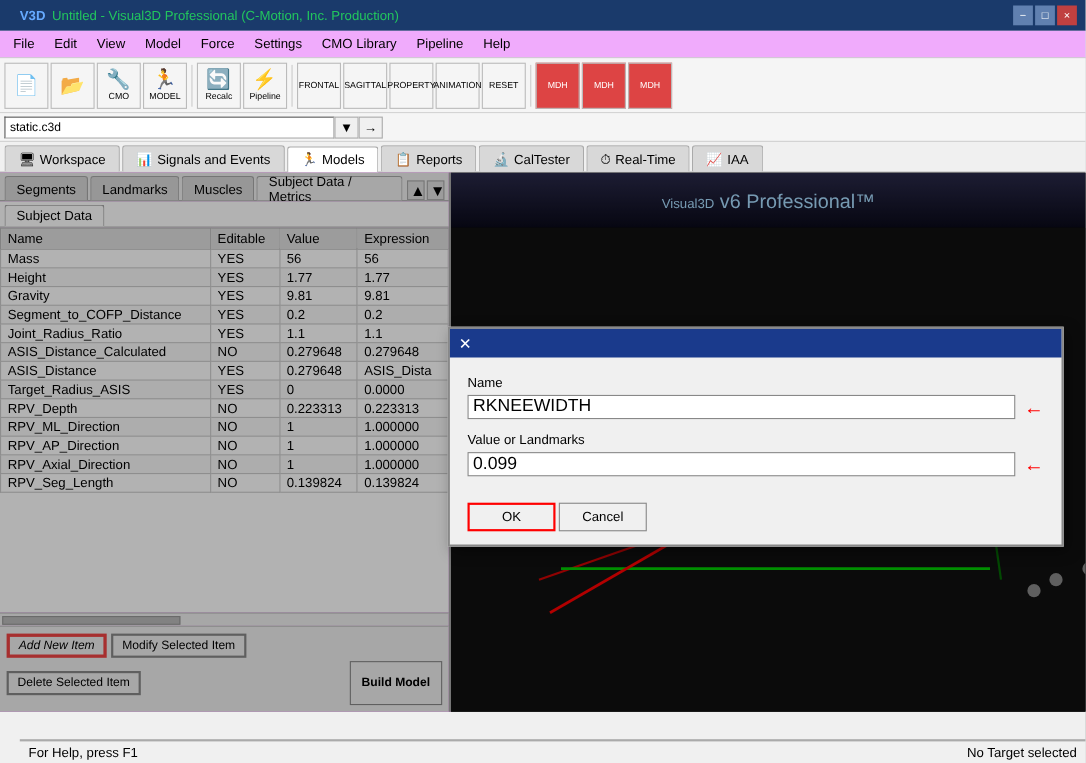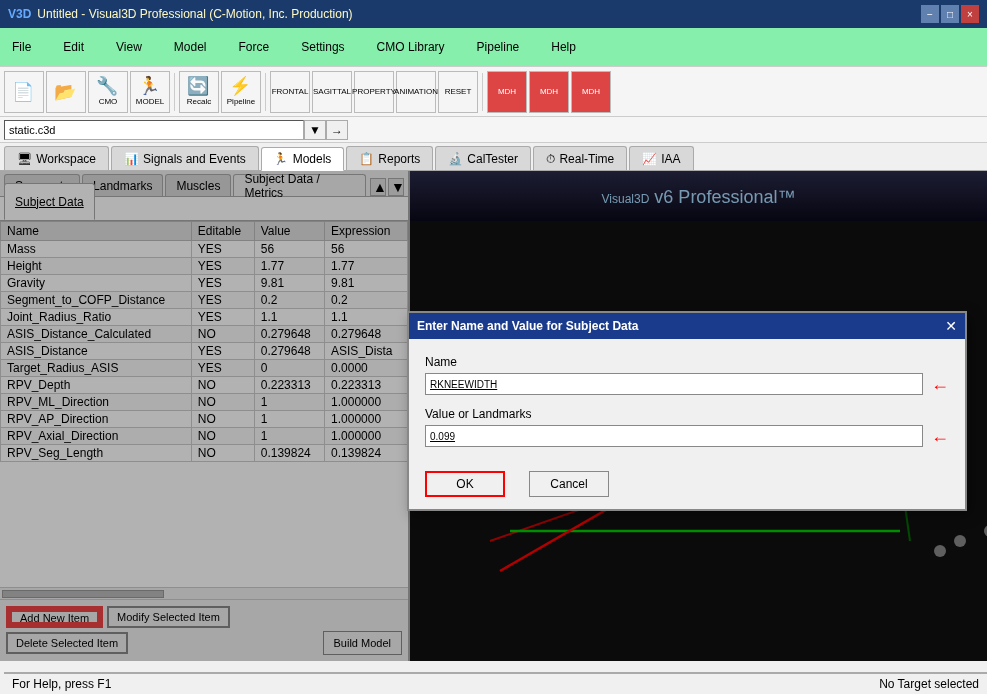--- a/index.html
+++ b/index.html
@@ -1,26 +1,26 @@
 <!DOCTYPE html>
 <html><head>
   <meta charset="utf-8">
   <style>
     * { box-sizing: border-box; margin: 0; padding: 0; font-family: 'Segoe UI', Tahoma, sans-serif; font-size: 12px; }
     body { width: 987px; height: 694px; overflow: hidden; background: #f0f0f0; }
 
     
     .titlebar { background: #1a3a6b; color: white; height: 28px; display: flex; align-items: center; padding: 0 8px; justify-content: space-between; }
-    .titlebar-left { display: flex; align-items: center; gap: 6px; }
-    .titlebar-title { font-size: 12px; color: #fef9c3; }
+    .titlebar-left { display: flex; align-items: center; gap: 6px; margin-left: 10px; }
+    .titlebar-title { font-size: 12px; color: #22c55e; }
     .titlebar-controls { display: flex; gap: 2px; }
     .titlebar-btn { width: 18px; height: 18px; background: #6080b0; border: none; color: white; font-size: 10px; cursor: pointer; display: flex; align-items: center; justify-content: center; }
 
     
-    .menubar { background: #86efac; border-bottom: 1px solid #ccc; height: 39px; display: flex; align-items: center; padding: 0 4px; gap: 16px; }
+    .menubar { background: #f0abfc; border-bottom: 1px solid #ccc; height: 25px; display: flex; align-items: center; padding: 0 4px; gap: 2px; }
     .menu-item { padding: 2px 8px; cursor: pointer; font-size: 12px; }
 
     
     .toolbar { background: #f5f5f5; border-bottom: 1px solid #ccc; height: 50px; display: flex; align-items: center; padding: 2px 4px; gap: 2px; }
     .tb-btn { width: 40px; height: 42px; border: 1px solid #bbb; background: #f5f5f5; cursor: pointer; display: flex; flex-direction: column; align-items: center; justify-content: center; font-size: 9px; gap: 2px; }
     .tb-separator { width: 1px; height: 38px; background: #ccc; margin: 0 2px; }
     .tb-icon { font-size: 18px; line-height: 1; }
 
     
     .filepath-bar { background: #f5f5f5; border-bottom: 1px solid #ccc; height: 26px; display: flex; align-items: center; padding: 0 4px; gap: 0; }
@@ -35,61 +35,61 @@
     
     .left-panel { width: 410px; min-width: 410px; background: #a21caf; border-right: 2px solid #aaa; display: flex; flex-direction: column; }
 
     
     .sub-tabs { background: #f0f0f0; border-bottom: 1px solid #aaa; height: 26px; display: flex; align-items: flex-end; padding: 0 4px; gap: 2px; }
     .sub-tab { height: 22px; padding: 0 10px; border: 1px solid #aaa; border-bottom: none; background: #d8d8d8; cursor: pointer; font-size: 12px; display: flex; align-items: center; border-radius: 3px 3px 0 0; }
     .sub-tab.active { background: #f0f0f0; }
 
     
     .data-tabs { height: 24px; border-bottom: 1px solid #aaa; display: flex; align-items: flex-end; padding: 0 4px; gap: 2px; background: white; }
-    .data-tab { height: 37px; padding: 0 10px; border: 1px solid #aaa; border-bottom: none; background: #d8d8d8; cursor: pointer; font-size: 12px; display: flex; align-items: center; border-radius: 3px 3px 0 0; text-decoration: underline; }
+    .data-tab { height: 20px; padding: 0 10px; border: 1px solid #aaa; border-bottom: none; background: #d8d8d8; cursor: pointer; font-size: 12px; display: flex; align-items: center; border-radius: 3px 3px 0 0; }
     .data-tab.active { background: white; border-bottom: 1px solid white; }
 
     
     .table-container { flex: 1; overflow-y: auto; overflow-x: auto; background: white; }
     table { width: 100%; border-collapse: collapse; }
     th { background: #e0e0e0; border: 1px solid #bbb; padding: 2px 6px; text-align: left; font-weight: normal; position: sticky; top: 0; }
     td { border: 1px solid #ccc; padding: 1px 6px; white-space: nowrap; }
     tr:nth-child(even) td { background: #f8f8f8; }
 
     
     .bottom-actions { padding: 6px; display: flex; flex-direction: column; gap: 3px; border-top: 1px solid #ccc; background: #f0f0f0; }
     .bottom-actions-row { display: flex; gap: 4px; }
     .action-btn { height: 22px; padding: 0 8px; border: 2px solid #888; background: #f0f0f0; cursor: pointer; font-size: 11px; }
-    .action-btn.highlighted { border: 6px solid #ef4444; }
-    .build-btn { height: 24px; padding: 0 10px; border: 1px solid #888; background: #f0f0f0; cursor: pointer; font-size: 11px; align-self: flex-end; }
+    .action-btn.highlighted { border: 3px solid #ef4444; font-style: italic; }
+    .build-btn { height: 40px; padding: 0 10px; border: 1px solid #888; background: #f0f0f0; cursor: pointer; font-size: 11px; align-self: flex-end; font-weight: bold; }
     .bottom-row2 { display: flex; justify-content: space-between; align-items: center; }
 
     
     .right-panel { flex: 1; background: #000; position: relative; overflow: hidden; }
     .v3d-header { background: linear-gradient(180deg, #2a2a4a 0%, #0a0a1a 100%); height: 50px; display: flex; align-items: center; justify-content: center; }
     .v3d-title { color: white; font-size: 22px; font-weight: normal; font-family: Arial, sans-serif; }
     .v3d-title span { color: #aaddff; }
 
     
     .scroll-area { height: 12px; background: #f0f0f0; border-top: 1px solid #ccc; display: flex; align-items: center; padding: 0 2px; }
     .scroll-thumb { height: 8px; width: 40%; background: #bbb; border: 1px solid #999; cursor: pointer; }
 
     
-    .statusbar { background: #f0f0f0; border-top: 2px solid #aaa; height: 22px; display: flex; align-items: center; padding: 0 8px; justify-content: space-between; position: absolute; bottom: 0; left: 4px; right: 0; }
+    .statusbar { background: #f0f0f0; border-top: 2px solid #aaa; height: 22px; display: flex; align-items: center; padding: 0 8px; justify-content: space-between; position: absolute; bottom: 0; left: 18px; right: 0; }
 
     
     .modal-overlay { position: absolute; top: 0; left: 0; right: 0; bottom: 0; background: rgba(0,0,0,0.3); z-index: 100; display: flex; align-items: flex-start; justify-content: flex-end; padding-top: 140px; padding-right: 20px; }
     .modal { background: #f0f0f0; border: 2px solid #888; width: 560px; box-shadow: 4px 4px 12px rgba(0,0,0,0.4); }
     .modal-titlebar { background: #1a3a8c; color: white; height: 26px; display: flex; align-items: center; justify-content: space-between; padding: 0 8px; }
     .modal-title { font-size: 12px; font-weight: bold; }
     .modal-close { background: none; border: none; color: white; cursor: pointer; font-size: 14px; }
     .modal-body { padding: 16px; }
     .modal-label { font-size: 12px; margin-bottom: 4px; }
-    .modal-input { width: 100%; height: 22px; border: 1px solid #888; background: white; padding: 0 4px; font-size: 10px; margin-bottom: 12px; text-decoration: underline; }
-    .modal-buttons { display: flex; gap: 24px; justify-content: flex-start; padding: 8px 16px 12px; }
+    .modal-input { width: 100%; height: 22px; border: 1px solid #888; background: white; padding: 0 4px; font-size: 16px; margin-bottom: 12px; }
+    .modal-buttons { display: flex; gap: 3px; justify-content: flex-start; padding: 8px 16px 12px; }
     .modal-ok { width: 80px; height: 26px; border: 2px solid red; background: #f0f0f0; cursor: pointer; font-size: 12px; }
     .modal-cancel { width: 80px; height: 26px; border: 1px solid #888; background: #f0f0f0; cursor: pointer; font-size: 12px; }
 
     
     .red-arrow { color: red; font-size: 18px; font-weight: bold; margin-left: 8px; }
   </style>
 </head>
 <body>
 
 <div style="width:987px; height:694px; position:relative; overflow:hidden;">
@@ -384,21 +384,20 @@
           <circle cx="660" cy="90" r="5" fill="#bbb"></circle>
           <circle cx="640" cy="160" r="5" fill="#bbb"></circle>
           <circle cx="670" cy="155" r="5" fill="#bbb"></circle>
         </svg>
       </div>
     </div>
 
     <div class="modal-overlay">
       <div class="modal">
         <div class="modal-titlebar">
-          <span class="modal-title">Enter Name and Value for Subject Data</span>
           <button class="modal-close">✕</button>
         </div>
         <div class="modal-body">
           <div class="modal-label">Name</div>
           <div style="display:flex; align-items:center;">
             <input class="modal-input" type="text" value="RKNEEWIDTH" style="margin-bottom: 0px;">
             <span class="red-arrow">←</span>
           </div>
           <div style="height:12px;"></div>
           <div class="modal-label">Value or Landmarks</div>

